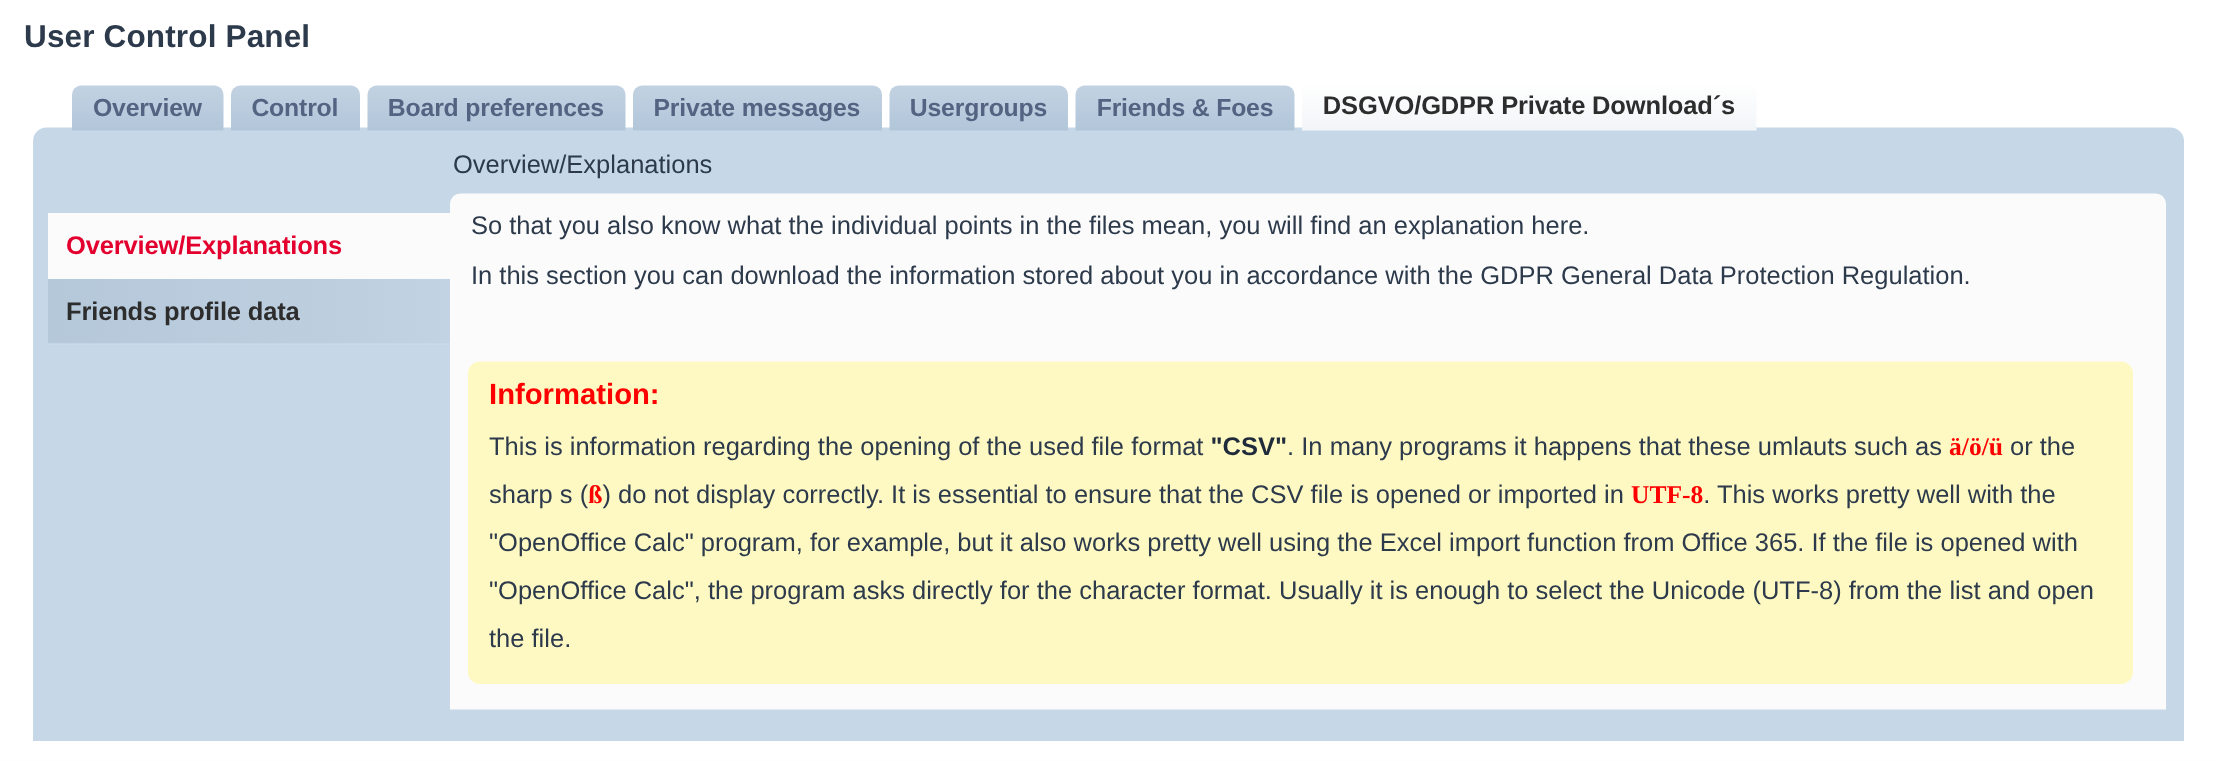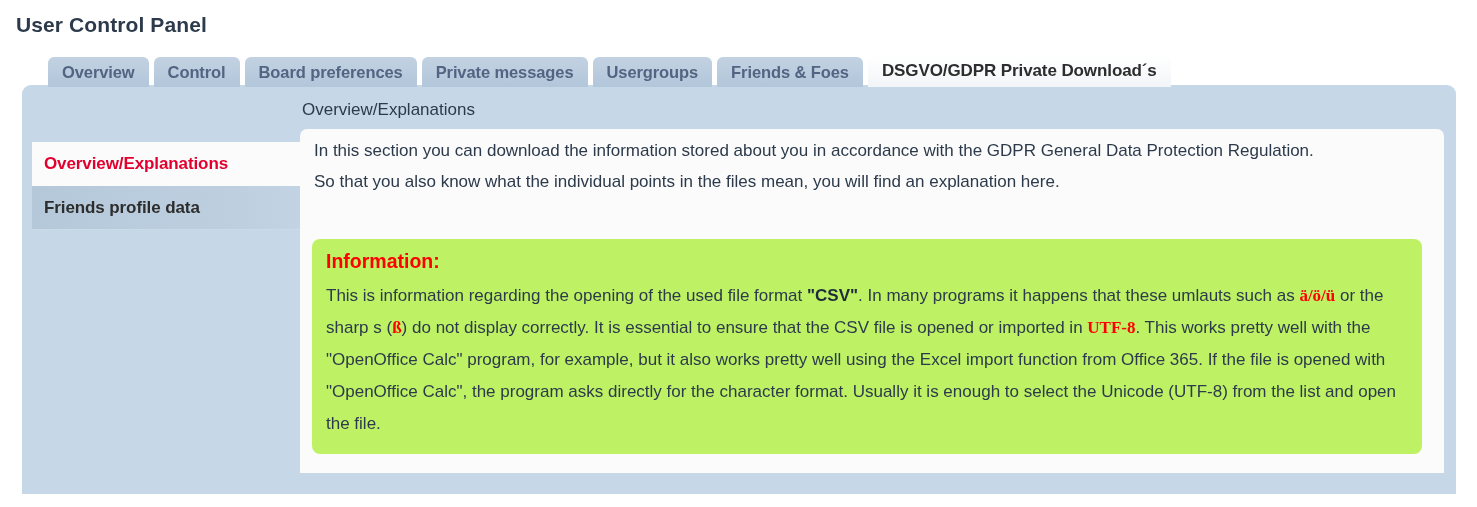--- a/index.html
+++ b/index.html
@@ -141,21 +141,21 @@
     line-height: 19px;
     color: #2c3a4b;
     margin: 0 0 12px 2px;
   }
   .para.second {
     margin-bottom: 14px;
   }
 
   
   .infobox {
-    background: #bef264;
+    background: #fef9c3;
     border-radius: 8px;
     padding: 10px 14px 14px 14px;
     box-sizing: border-box;
     margin-right: 10px;
     margin-top: 48px;
   }
   .info-title {
     color: #fe0000;
     font-size: 19.5px;
     font-weight: bold;
@@ -200,22 +200,22 @@
       <ul class="navlist" id="navlist">
           <li class="navitem active">Overview/Explanations</li>
           <li class="navitem">Friends profile data</li>
         </ul>
     </aside>
 
     <section class="content">
       <h2 class="content-heading">Overview/Explanations</h2>
 
       <div class="content-box">
+        <p class="para second">So that you also know what the individual points in the files mean, you will find an explanation here.</p>
         <p class="para">In this section you can download the information stored about you in accordance with the GDPR General Data Protection Regulation.</p>
-        <p class="para second">So that you also know what the individual points in the files mean, you will find an explanation here.</p>
 
         <div class="infobox">
           <div class="info-title">Information:</div>
           <p class="info-body">
             <span>This is information regarding the opening of the used file format </span><span class="hl-bold">"CSV"</span><span>. In many programs it happens that these umlauts such as </span><span class="hl-red">ä/ö/ü</span><span> or the sharp s (</span><span class="hl-red">ß</span><span>) do not display correctly. It is essential to ensure that the CSV file is opened or imported in </span><span class="hl-red">UTF-8</span><span>. This works pretty well with the "OpenOffice Calc" program, for example, but it also works pretty well using the Excel import function from Office 365. If the file is opened with "OpenOffice Calc", the program asks directly for the character format. Usually it is enough to select the Unicode (UTF-8) from the list and open the file.</span>
           </p>
         </div>
       </div>
     </section>
 

